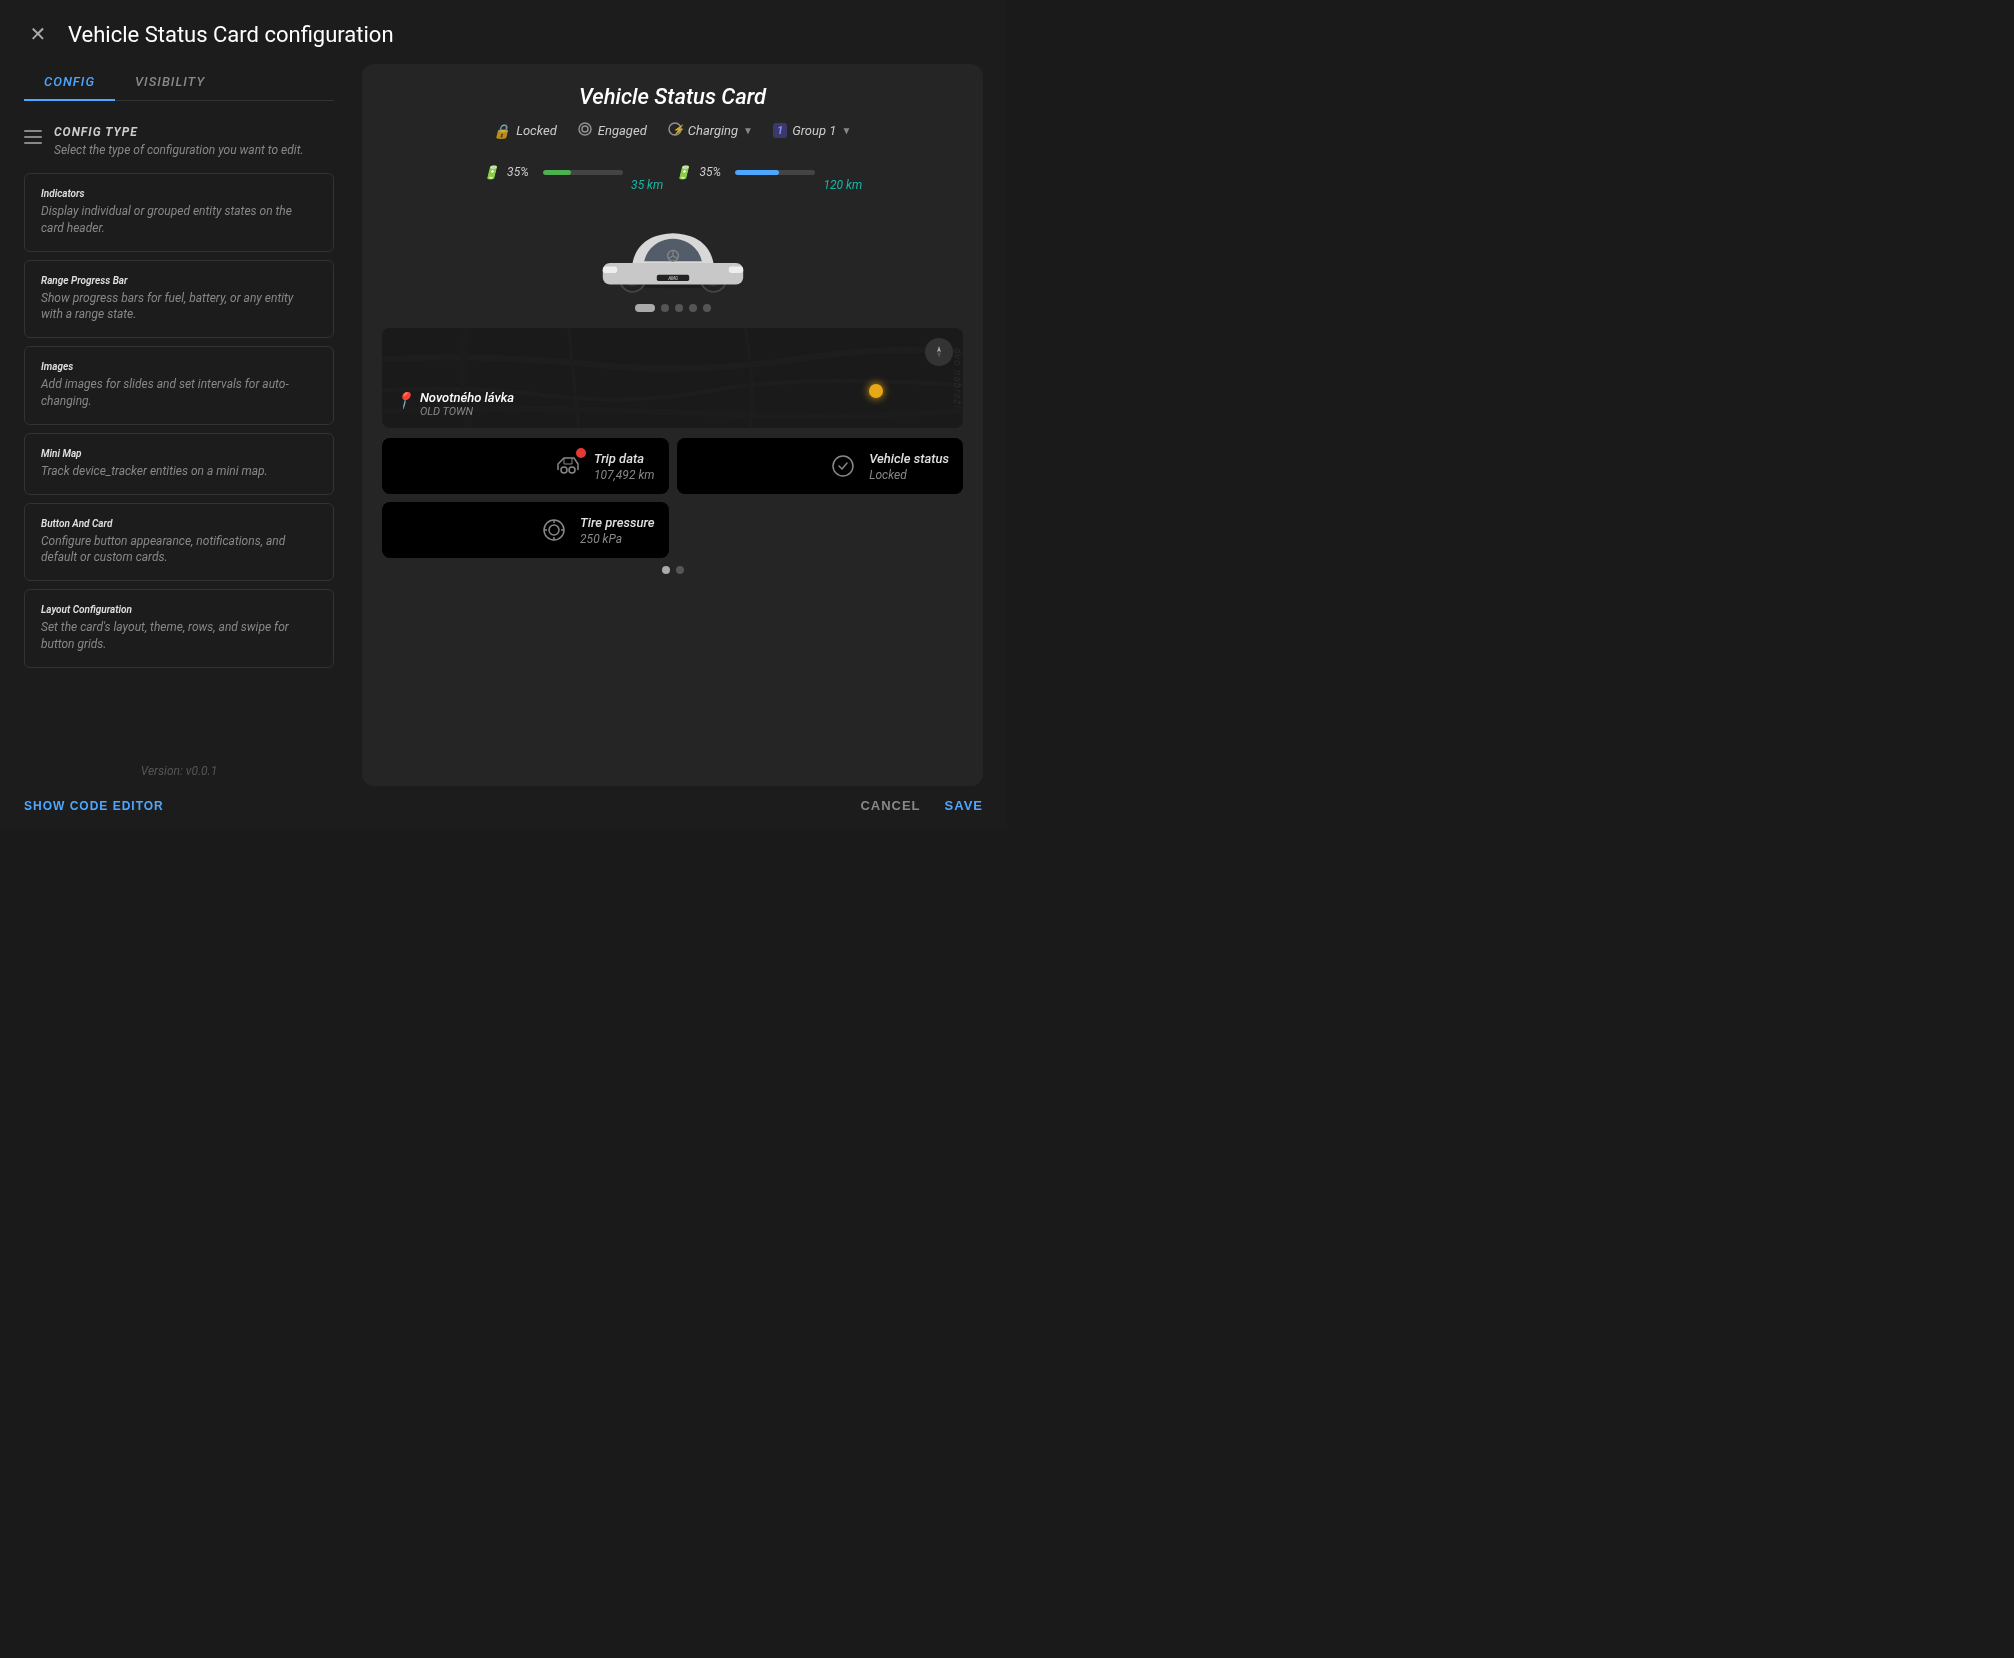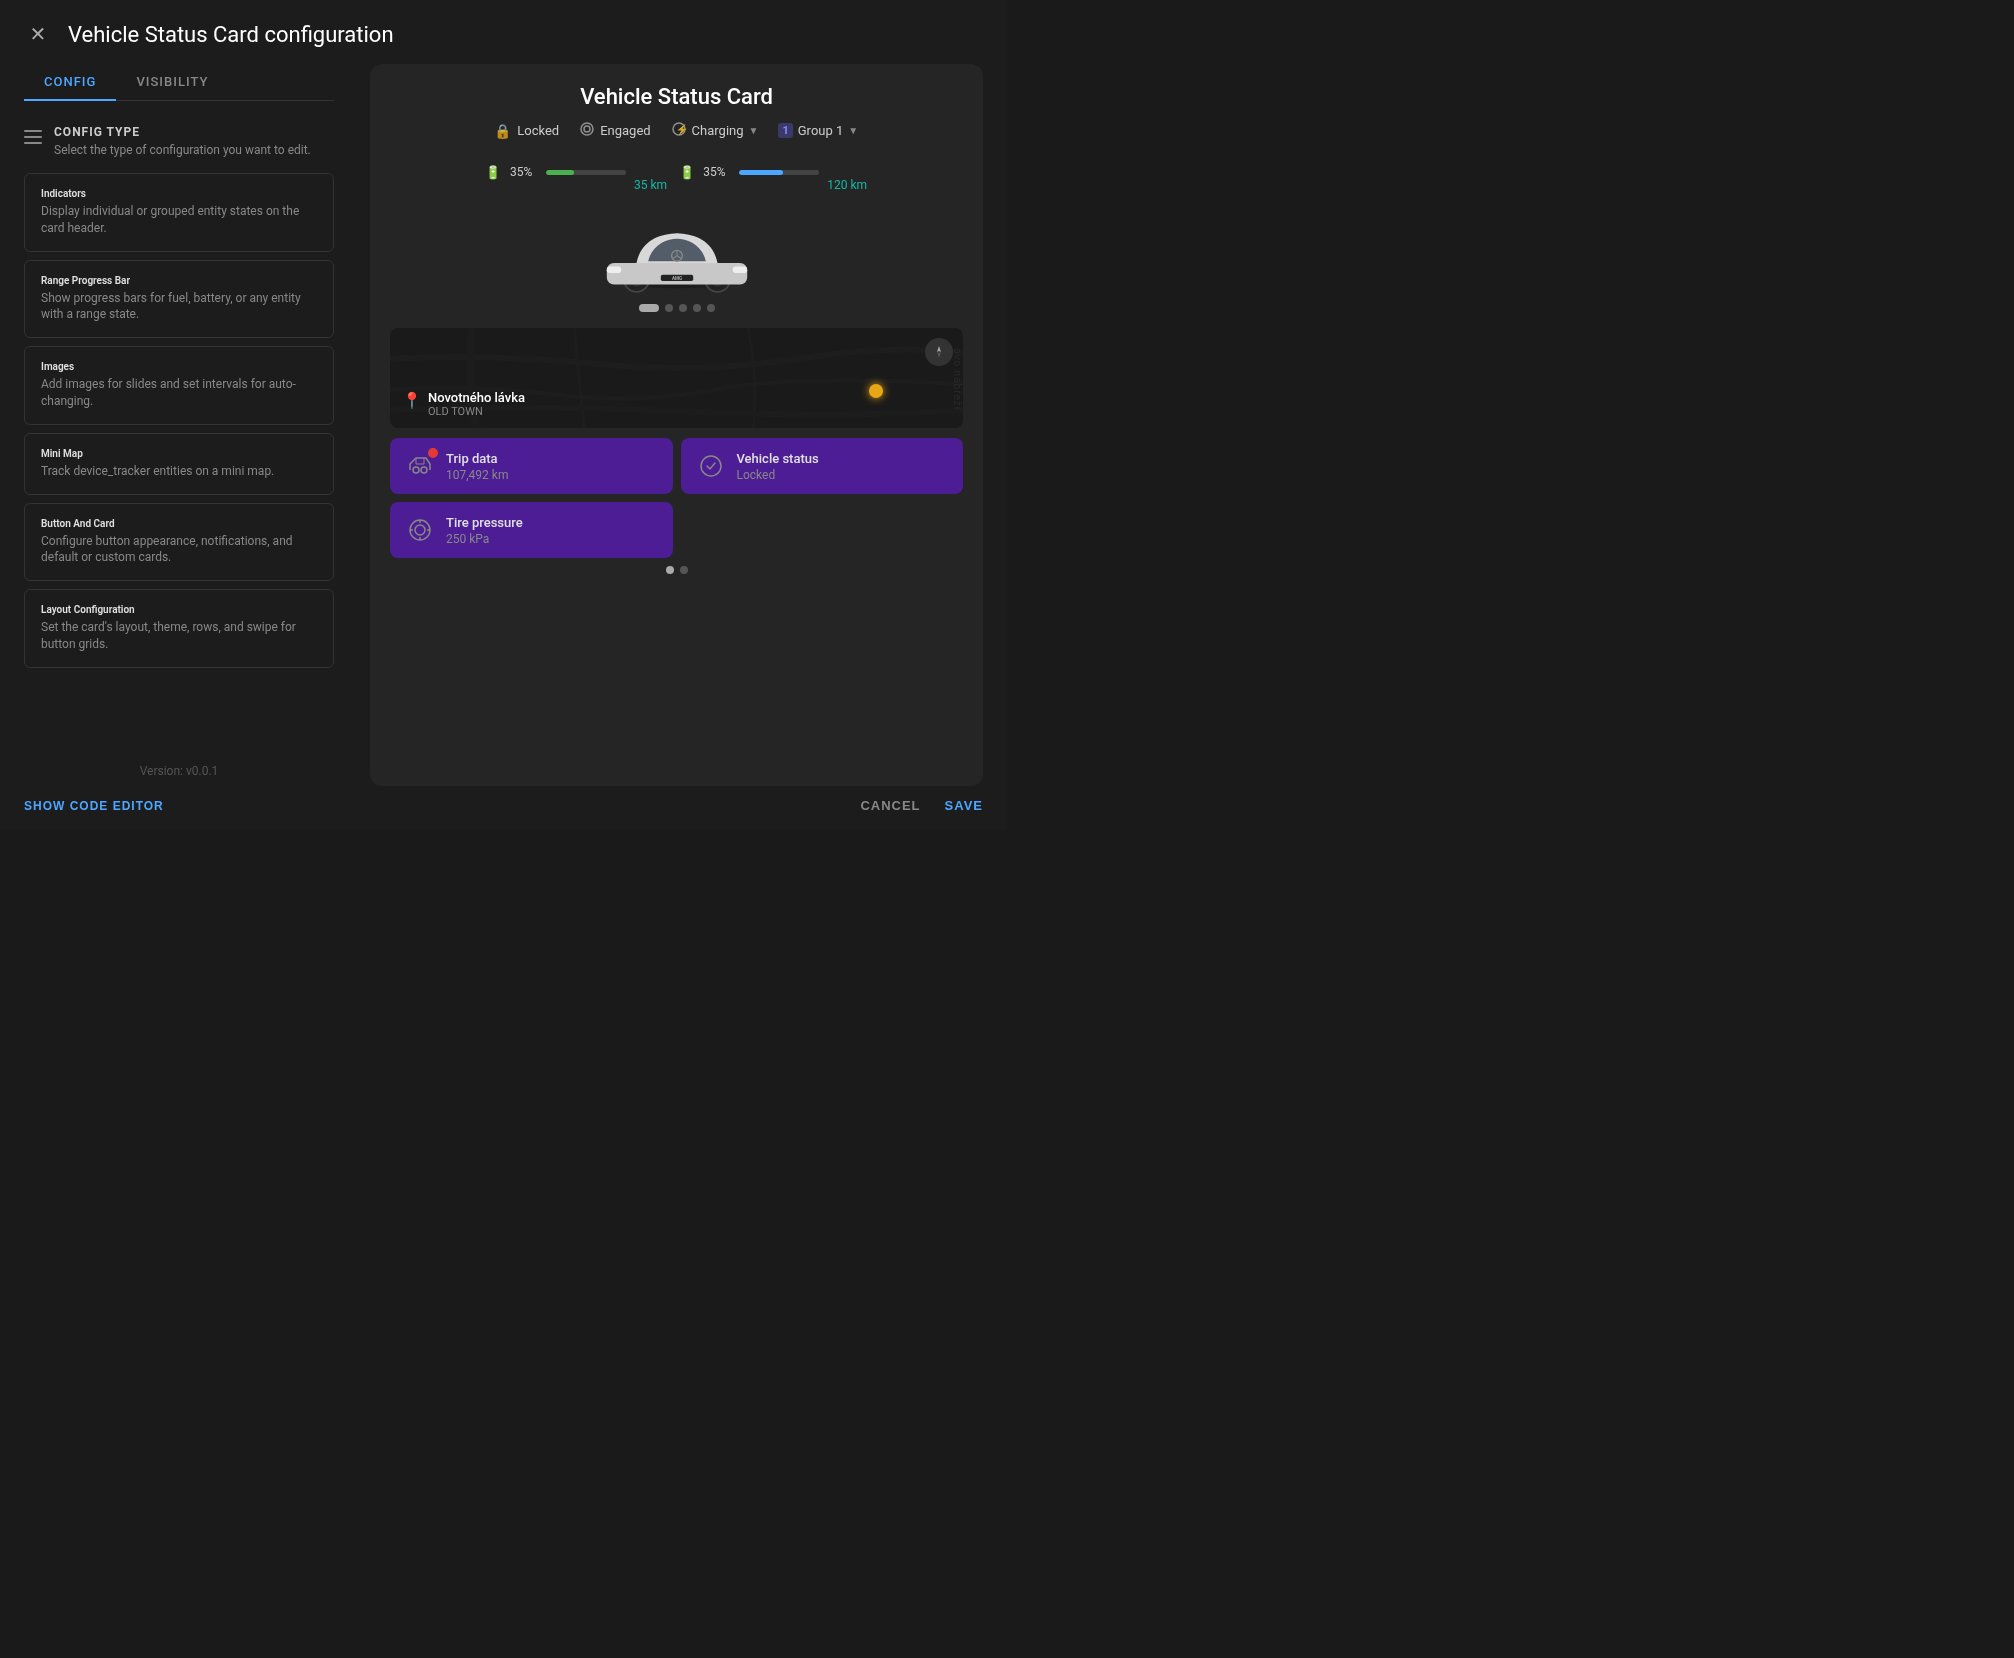--- a/index.html
+++ b/index.html
@@ -45,21 +45,22 @@
       font-weight: 400;
       color: #ffffff;
     }
 
     
     .dialog-content {
       display: flex;
       flex: 1;
       overflow: hidden;
       padding: 0 24px;
-      gap: 36px;
+      gap: 28px;
+      font-style: italic;
     }
 
     
     .left-panel {
       width: 310px;
       flex-shrink: 0;
       display: flex;
       flex-direction: column;
     }
 
@@ -367,27 +368,28 @@
 
     
     .action-tiles {
       display: grid;
       grid-template-columns: 1fr 1fr;
       gap: 8px;
       margin-bottom: 8px;
     }
 
     .action-tile {
-      background: #4c1d95;
+      background: #000000;
       border-radius: 8px;
       padding: 12px 14px;
       display: flex;
       align-items: center;
       gap: 10px;
       cursor: pointer;
+      justify-content: flex-end;
     }
 
     .tile-icon {
       width: 32px;
       height: 32px;
       display: flex;
       align-items: center;
       justify-content: center;
       font-size: 18px;
       color: #888;

